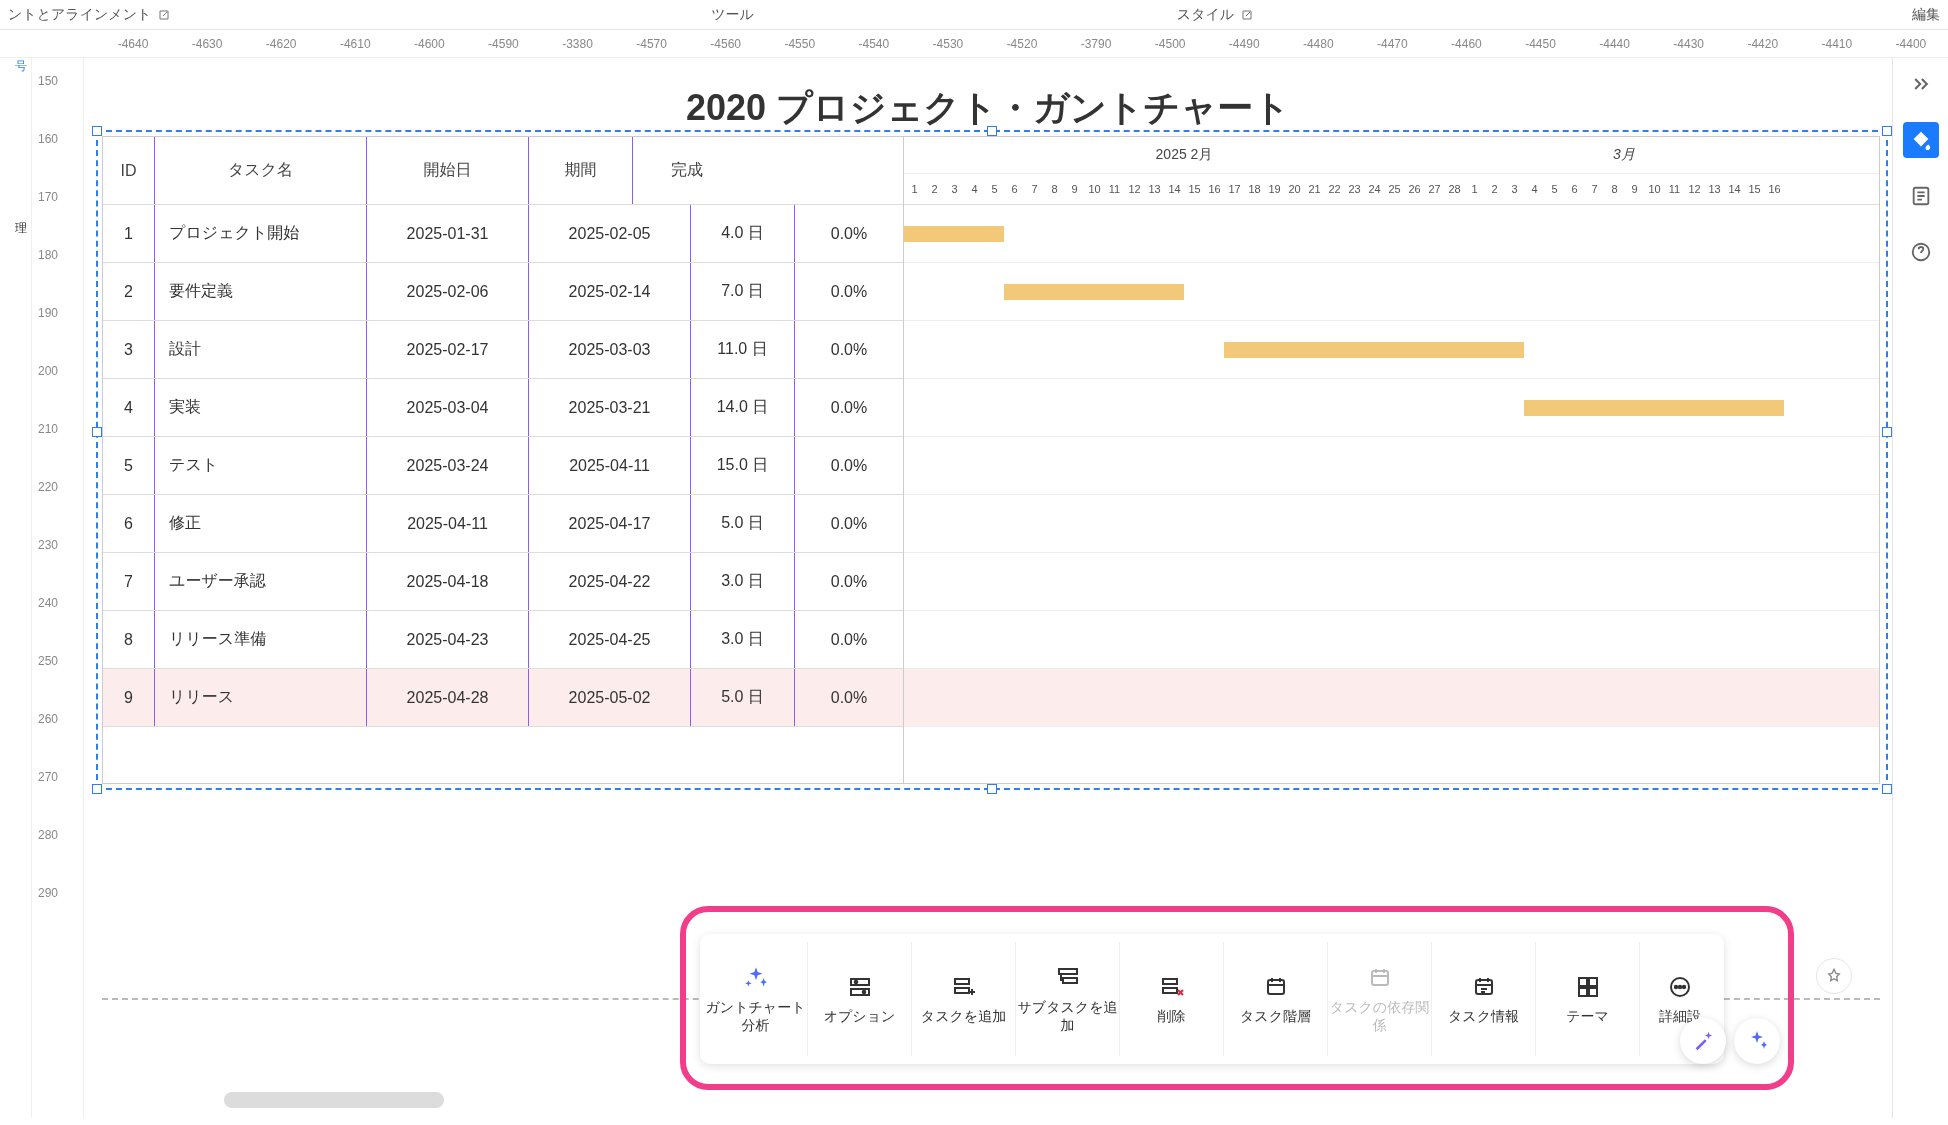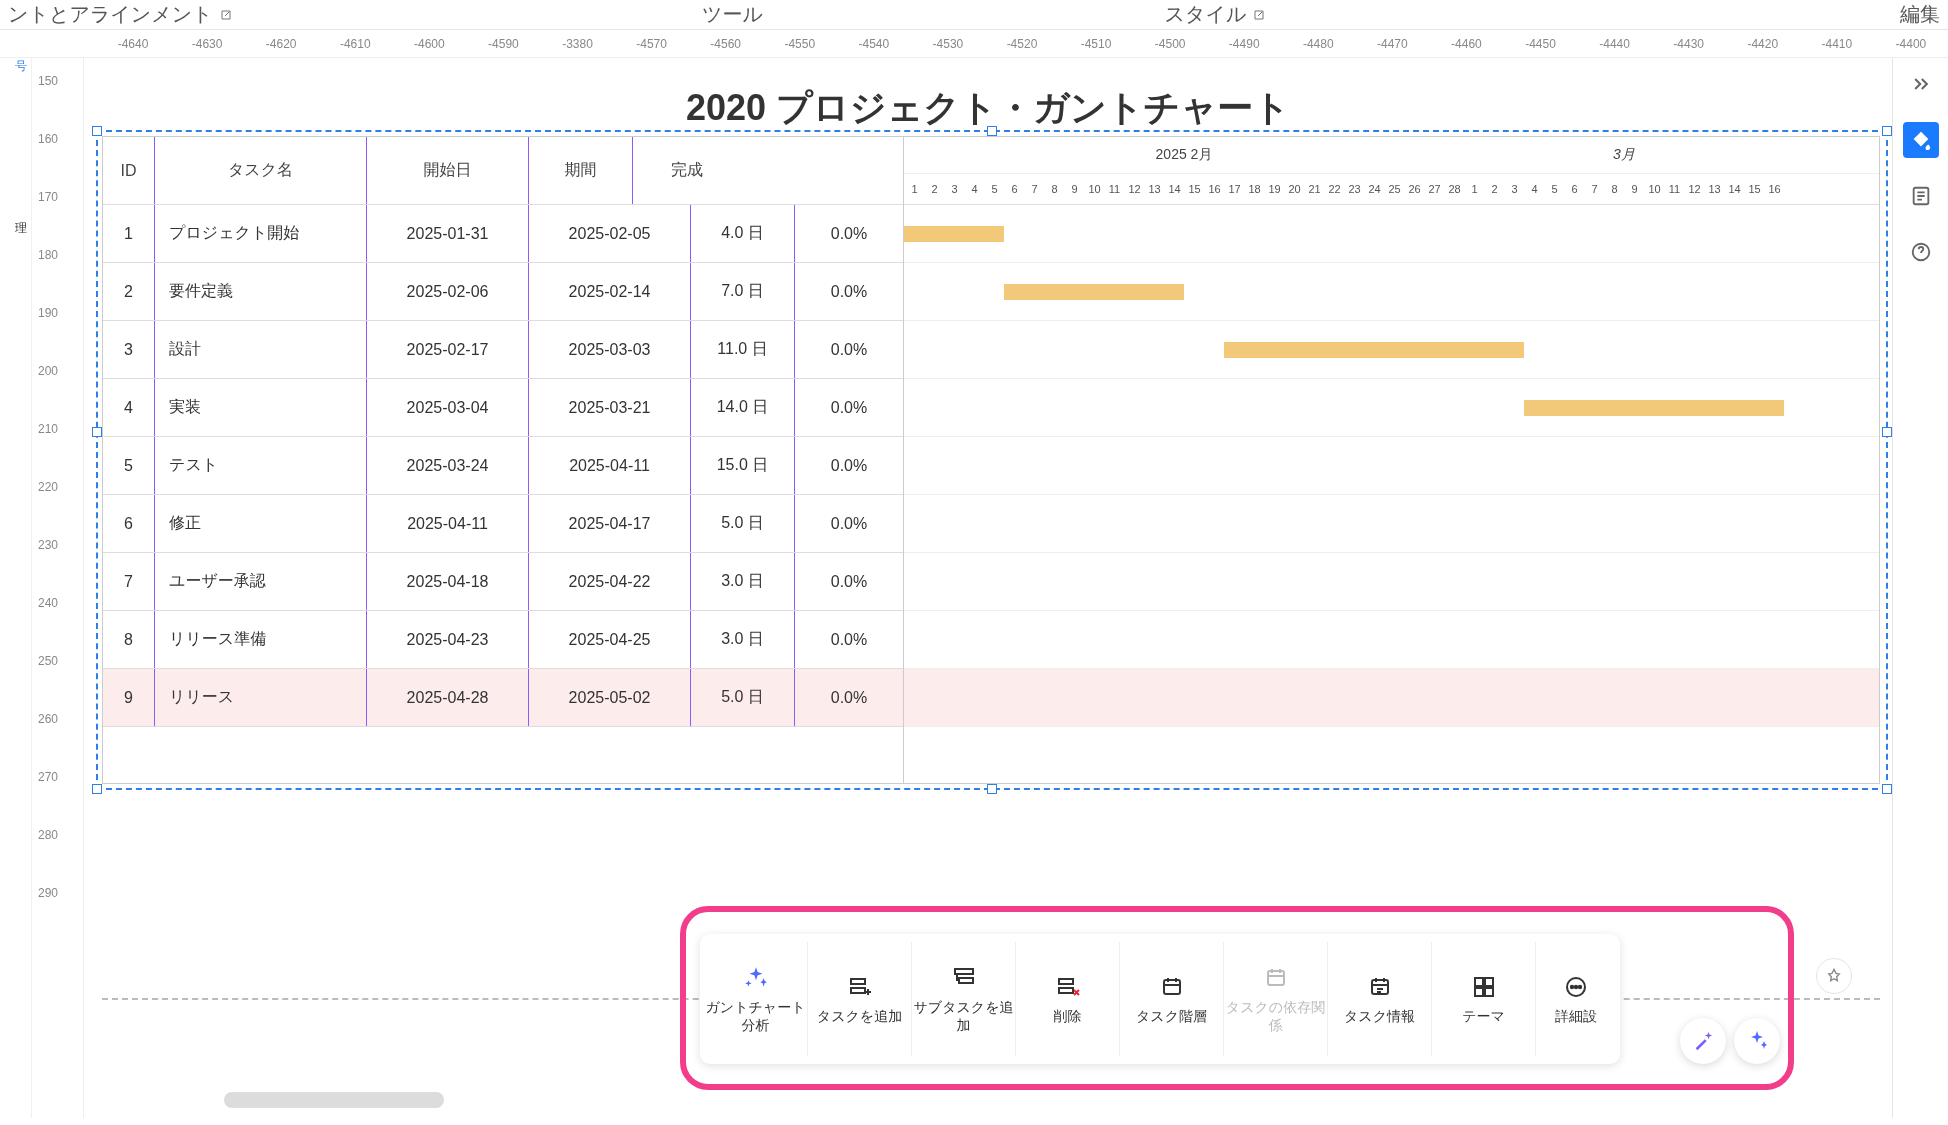--- a/index.html
+++ b/index.html
@@ -12,21 +12,21 @@
   width: 1948px;
   height: 1125px;
   position: relative;
 }
 
 
 .tabstrip {
   display: flex;
   height: 30px;
   border-bottom: 1px solid #e5e5e5;
-  font-size: 20px;
+  font-size: 14px;
   color: #555;
 }
 .tabstrip .tab {
   flex: 1;
   display: flex;
   align-items: center;
   justify-content: center;
   position: relative;
   gap: 6px;
 }
@@ -387,21 +387,21 @@
     <div class="tick">-4610</div>
     <div class="tick">-4600</div>
     <div class="tick">-4590</div>
     <div class="tick">-3380</div>
     <div class="tick">-4570</div>
     <div class="tick">-4560</div>
     <div class="tick">-4550</div>
     <div class="tick">-4540</div>
     <div class="tick">-4530</div>
     <div class="tick">-4520</div>
-    <div class="tick">-4510</div>
+    <div class="tick">-3790</div>
     <div class="tick">-4500</div>
     <div class="tick">-4490</div>
     <div class="tick">-4480</div>
     <div class="tick">-4470</div>
     <div class="tick">-4460</div>
     <div class="tick">-4450</div>
     <div class="tick">-4440</div>
     <div class="tick">-4430</div>
     <div class="tick">-4420</div>
     <div class="tick">-4410</div>
@@ -619,20 +619,31 @@
         <span class="icon">
           <svg width="26" height="26" viewBox="0 0 24 24" fill="currentColor">
               <path d="M12 2l1.5 4.5L18 8l-4.5 1.5L12 14l-1.5-4.5L6 8l4.5-1.5L12 2zm7 10l.9 2.6L22 16l-2.1.9L19 20l-.9-3.1L16 16l2.1-1.4L19 12zM5 14l.7 2L8 17l-2.3.7L5 20l-.7-2.3L2 17l2.3-1L5 14z"></path>
             </svg>
         </span>
         <span>ガントチャート分析</span>
       </div>
       <div class="ft-item">
         <span class="icon">
           <svg width="24" height="24" viewBox="0 0 24 24" fill="none" stroke="#333" stroke-width="2">
+              <rect x="3" y="4" width="18" height="6"></rect>
+              <rect x="3" y="14" width="18" height="6"></rect>
+              <circle cx="8" cy="7" r="1.3" fill="#333"></circle>
+              <circle cx="16" cy="17" r="1.3" fill="#333"></circle>
+            </svg>
+        </span>
+        <span>オプション</span>
+      </div>
+      <div class="ft-item">
+        <span class="icon">
+          <svg width="24" height="24" viewBox="0 0 24 24" fill="none" stroke="#333" stroke-width="2">
               <rect x="3" y="4" width="14" height="5"></rect>
               <rect x="3" y="13" width="14" height="5"></rect>
               <path d="M20 14v6M17 17h6"></path>
             </svg>
         </span>
         <span>タスクを追加</span>
       </div>
       <div class="ft-item">
         <span class="icon">
           <svg width="24" height="24" viewBox="0 0 24 24" fill="none" stroke="#333" stroke-width="2">

